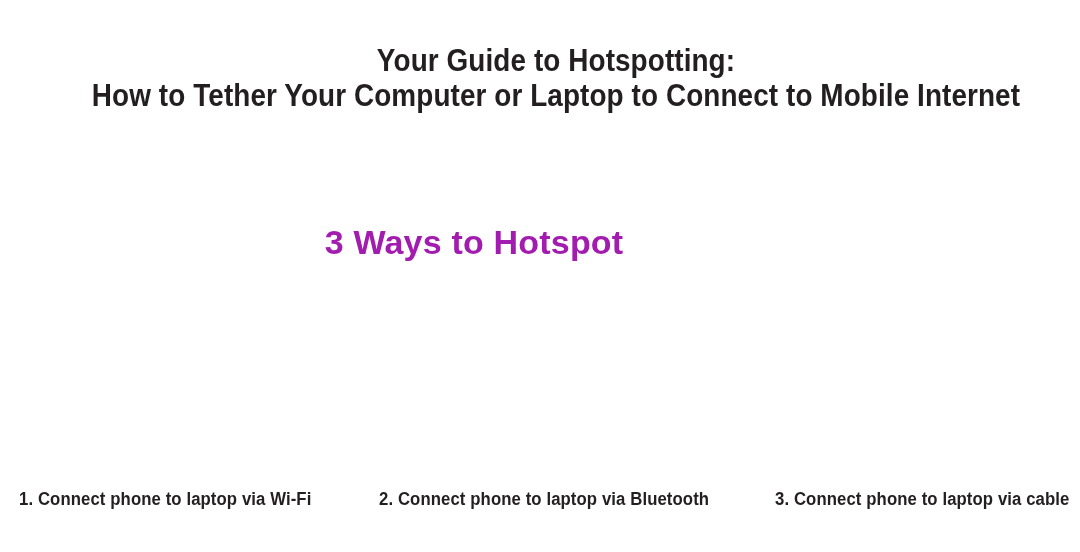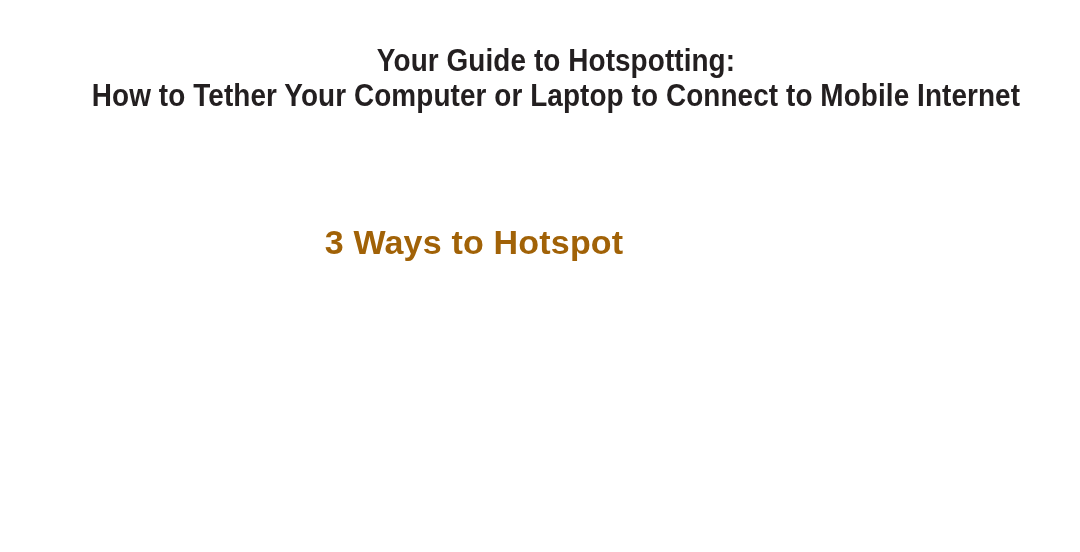--- a/index.html
+++ b/index.html
@@ -61,21 +61,21 @@
     position: absolute;
     left: 0;
     top: 222px;
     width: 948px;
     text-align: center;
     font-family: "Liberation Sans", sans-serif;
     font-weight: 700;
     font-size: 34px;
     line-height: 40px;
     letter-spacing: 0.2px;
-    color: #a16207;
+    color: #a21caf;
     white-space: nowrap;
   }
 
   
   .methods-row {
     position: absolute;
     left: 0;
     top: 286px;
     width: 1080px;
     height: 190px;
@@ -152,14 +152,19 @@
       <div class="method-image"></div>
     </figure>
     <figure class="method-figure">
       <div class="method-image"></div>
     </figure>
     <figure class="method-figure">
       <div class="method-image"></div>
     </figure>
   </div>
 
+  <div class="captions-row">
+    <div class="method-caption caption-1">1. Connect phone to laptop via Wi-Fi</div>
+    <div class="method-caption caption-2">2. Connect phone to laptop via Bluetooth</div>
+    <div class="method-caption caption-3">3. Connect phone to laptop via cable</div>
+  </div>
 
 </div>
 
 </body></html>

